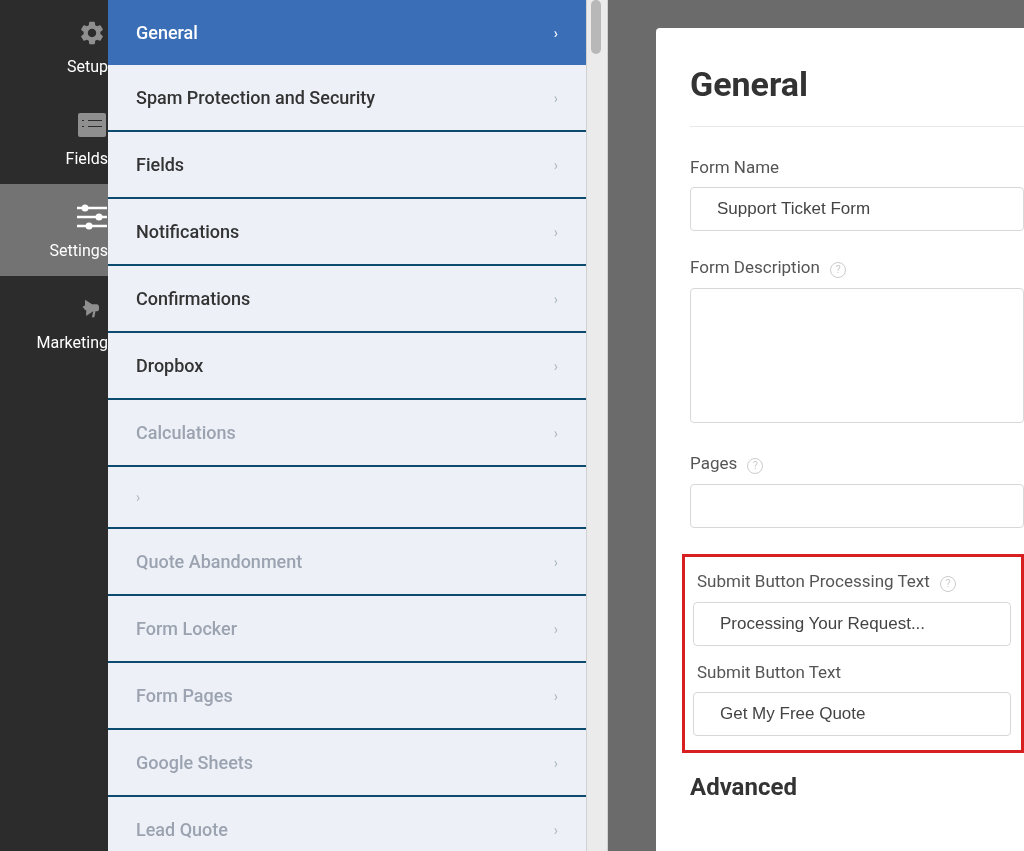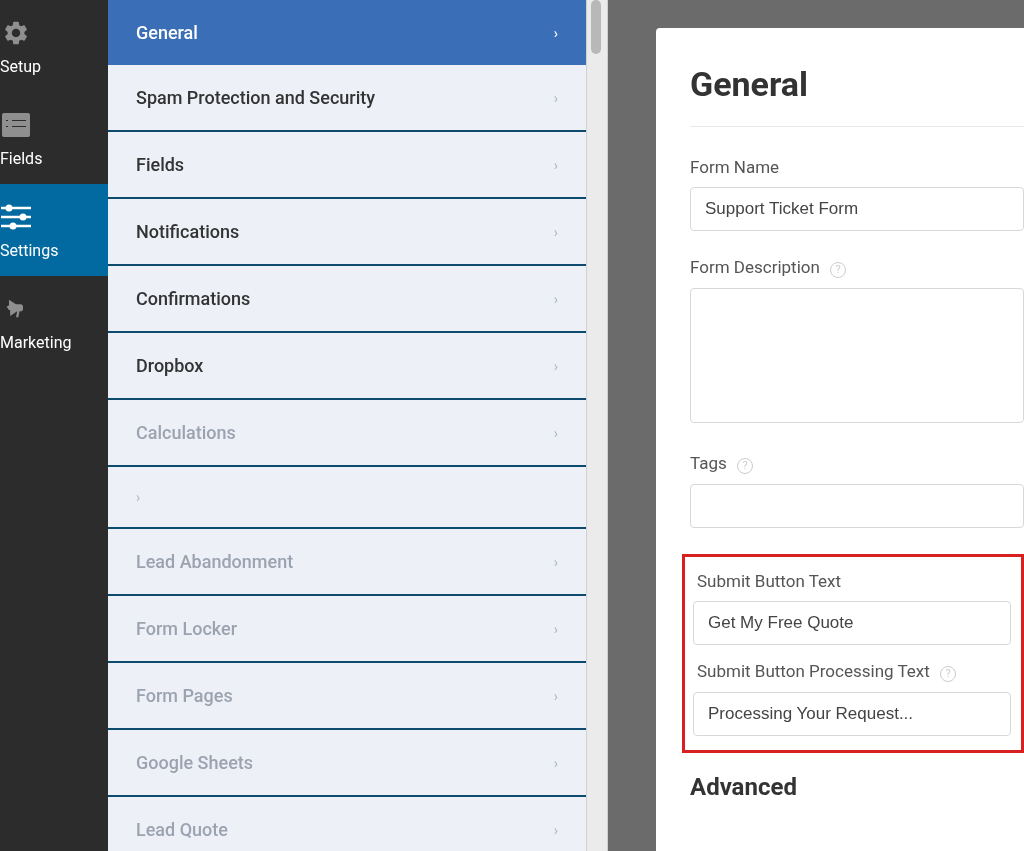--- a/index.html
+++ b/index.html
@@ -18,30 +18,30 @@
     .left-sidebar {
       width: 108px;
       background: #2c2c2c;
       display: flex;
       flex-direction: column;
       flex-shrink: 0;
     }
     .sidebar-item {
       display: flex;
       flex-direction: column;
-      align-items: flex-start;
+      align-items: flex-end;
       justify-content: center;
       height: 92px;
       color: #fff;
       cursor: pointer;
       font-size: 16px;
       gap: 8px;
     }
     .sidebar-item.active {
-      background: #0369a1;
+      background: #737373;
     }
     .sidebar-icon {
       width: 32px;
       height: 32px;
       display: flex;
       align-items: center;
       justify-content: center;
       color: #8f8f8f;
     }
     .sidebar-item.active .sidebar-icon {
@@ -138,21 +138,21 @@
       border-radius: 50%;
       color: #ccc;
       font-size: 11px;
       text-align: center;
       line-height: 14px;
       margin-left: 6px;
       cursor: pointer;
     }
     .text-input {
       width: 100%;
-      padding: 11px 14px;
+      padding: 11px 26px;
       font-size: 17px;
       border: 1px solid #d8d8d8;
       border-radius: 4px;
       color: #444;
     }
     .textarea-input {
       width: 100%;
       height: 135px;
       padding: 11px 14px;
       font-size: 17px;
@@ -258,21 +258,21 @@
     <span class="chevron">›</span>
   </div>
   <div class="settings-item disabled">
     <span>Calculations</span>
     <span class="chevron">›</span>
   </div>
   <div class="settings-item disabled">
     <span class="chevron">›</span>
   </div>
   <div class="settings-item disabled">
-    <span>Lead Abandonment</span>
+    <span>Quote Abandonment</span>
     <span class="chevron">›</span>
   </div>
   <div class="settings-item disabled">
     <span>Form Locker</span>
     <span class="chevron">›</span>
   </div>
   <div class="settings-item disabled">
     <span>Form Pages</span>
     <span class="chevron">›</span>
   </div>
@@ -302,35 +302,35 @@
     <div class="form-field">
       <label class="form-label">
         <span>Form Description</span>
         <span class="help-icon">?</span>
       </label>
       <textarea class="textarea-input" style=""></textarea>
     </div>
 
     <div class="form-field">
       <label class="form-label">
-        <span>Tags</span>
+        <span>Pages</span>
         <span class="help-icon">?</span>
       </label>
       <input type="text" class="text-input" value="" style="">
     </div>
 
     <div class="highlight-box">
-      <div class="form-field">
-        <label class="form-label">Submit Button Text</label>
-        <input type="text" class="text-input" value="Get My Free Quote" style="">
-      </div>
       <div class="form-field">
         <label class="form-label">
           <span>Submit Button Processing Text</span>
           <span class="help-icon">?</span>
         </label>
         <input type="text" class="text-input" value="Processing Your Request..." style="">
       </div>
+      <div class="form-field">
+        <label class="form-label">Submit Button Text</label>
+        <input type="text" class="text-input" value="Get My Free Quote" style="">
+      </div>
     </div>
 
     <h2 class="section-heading">Advanced</h2>
   </div>
 </div>
 
 </body></html>

